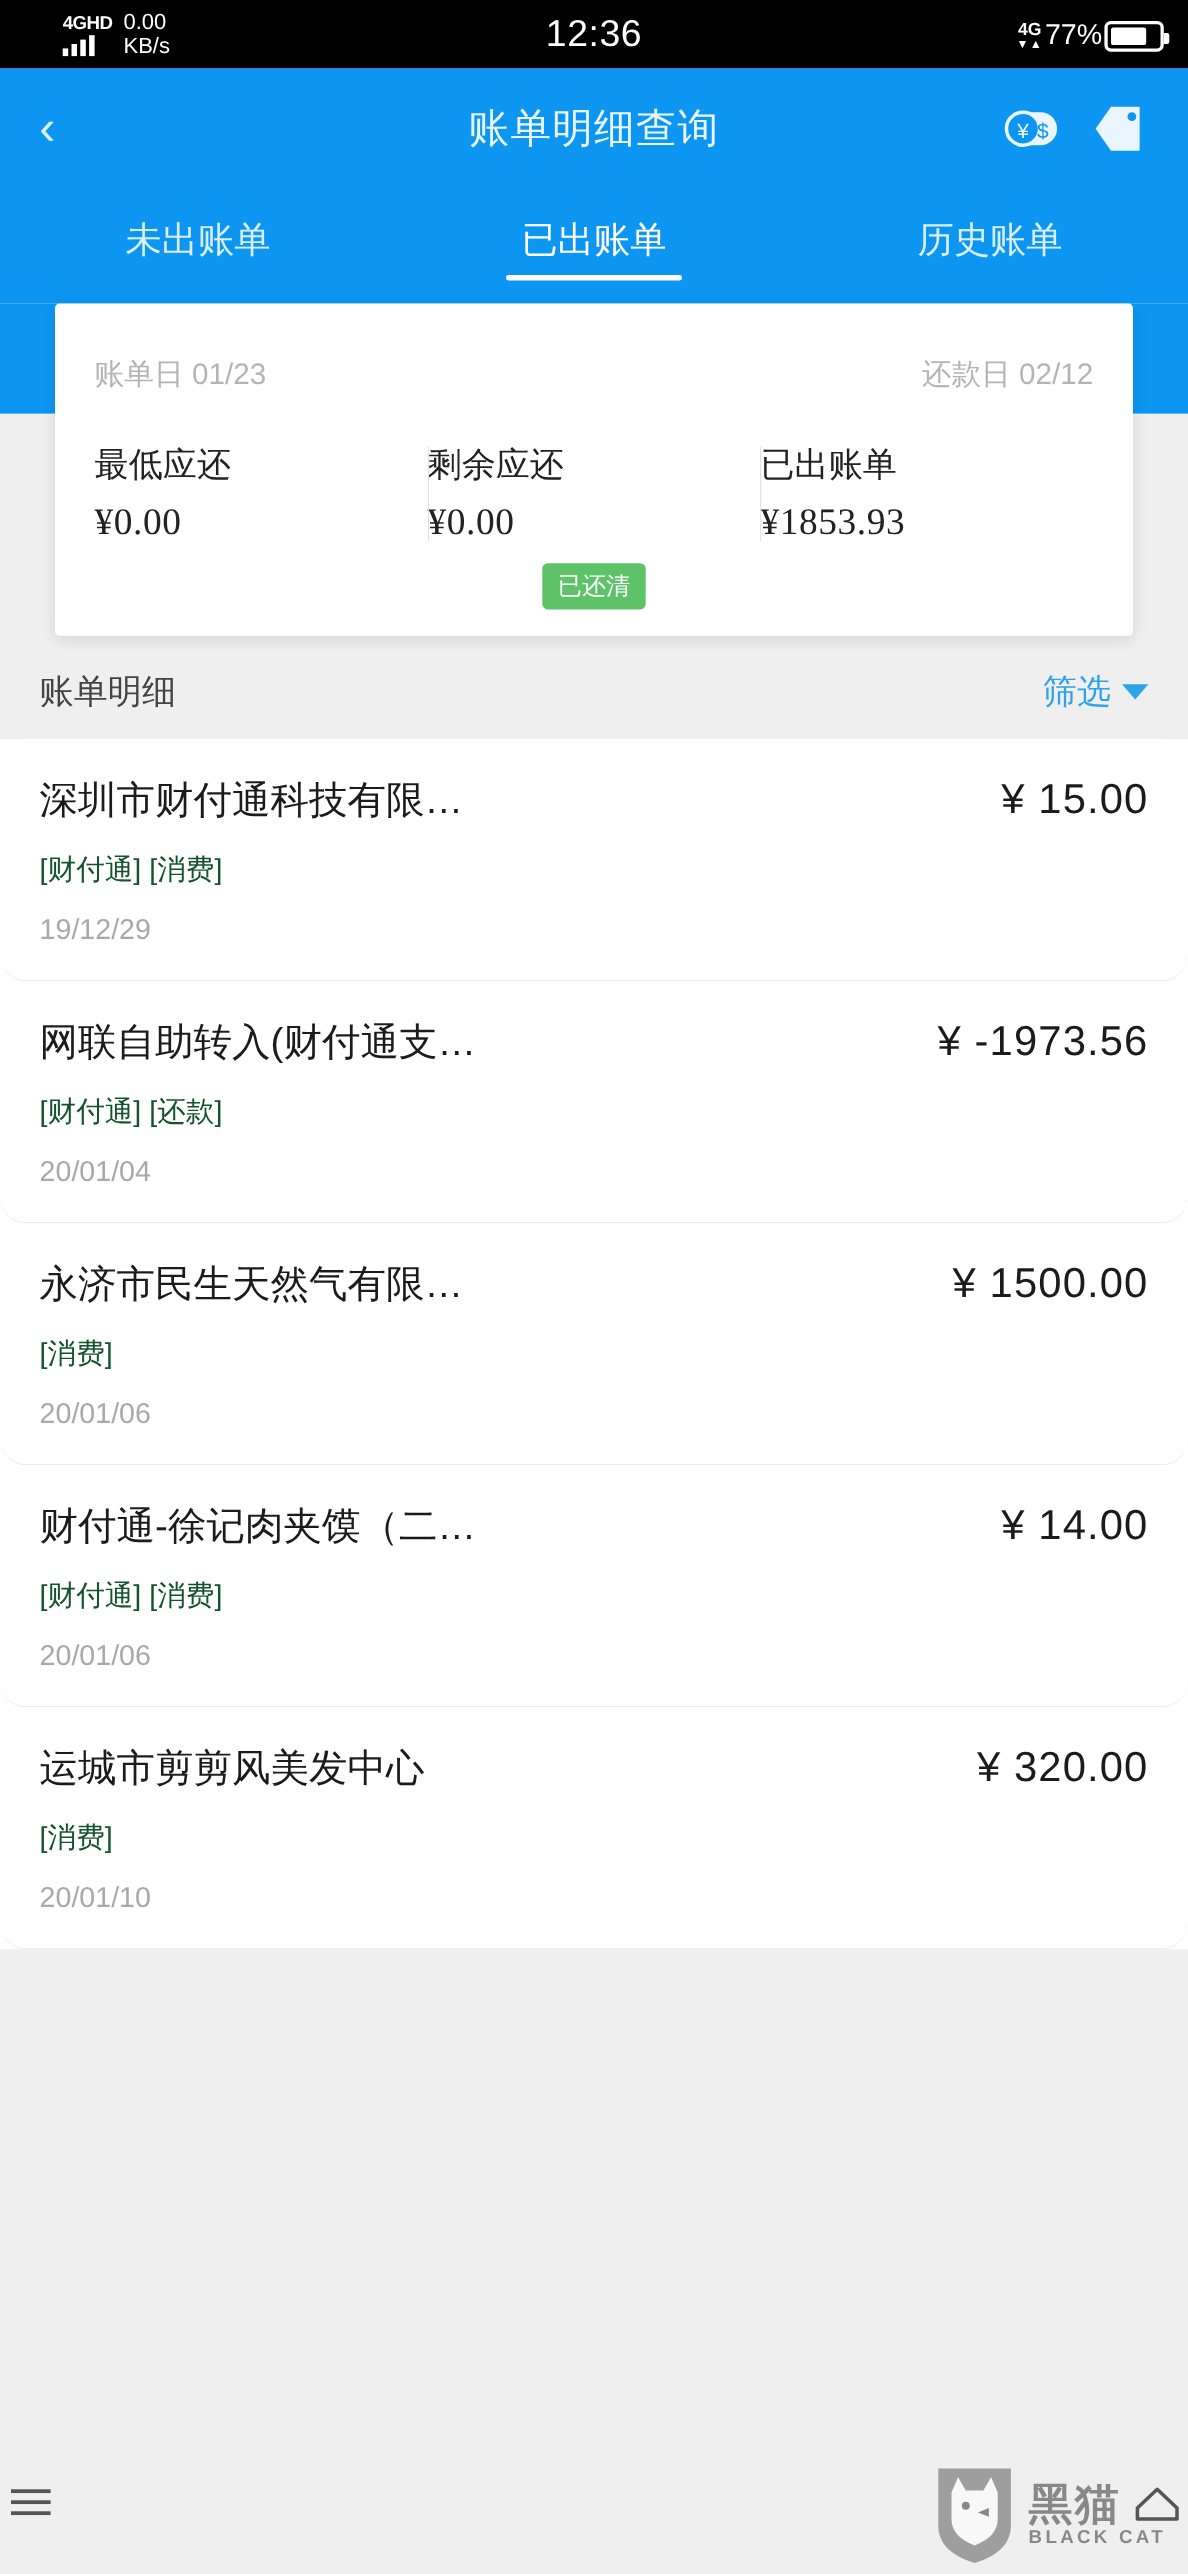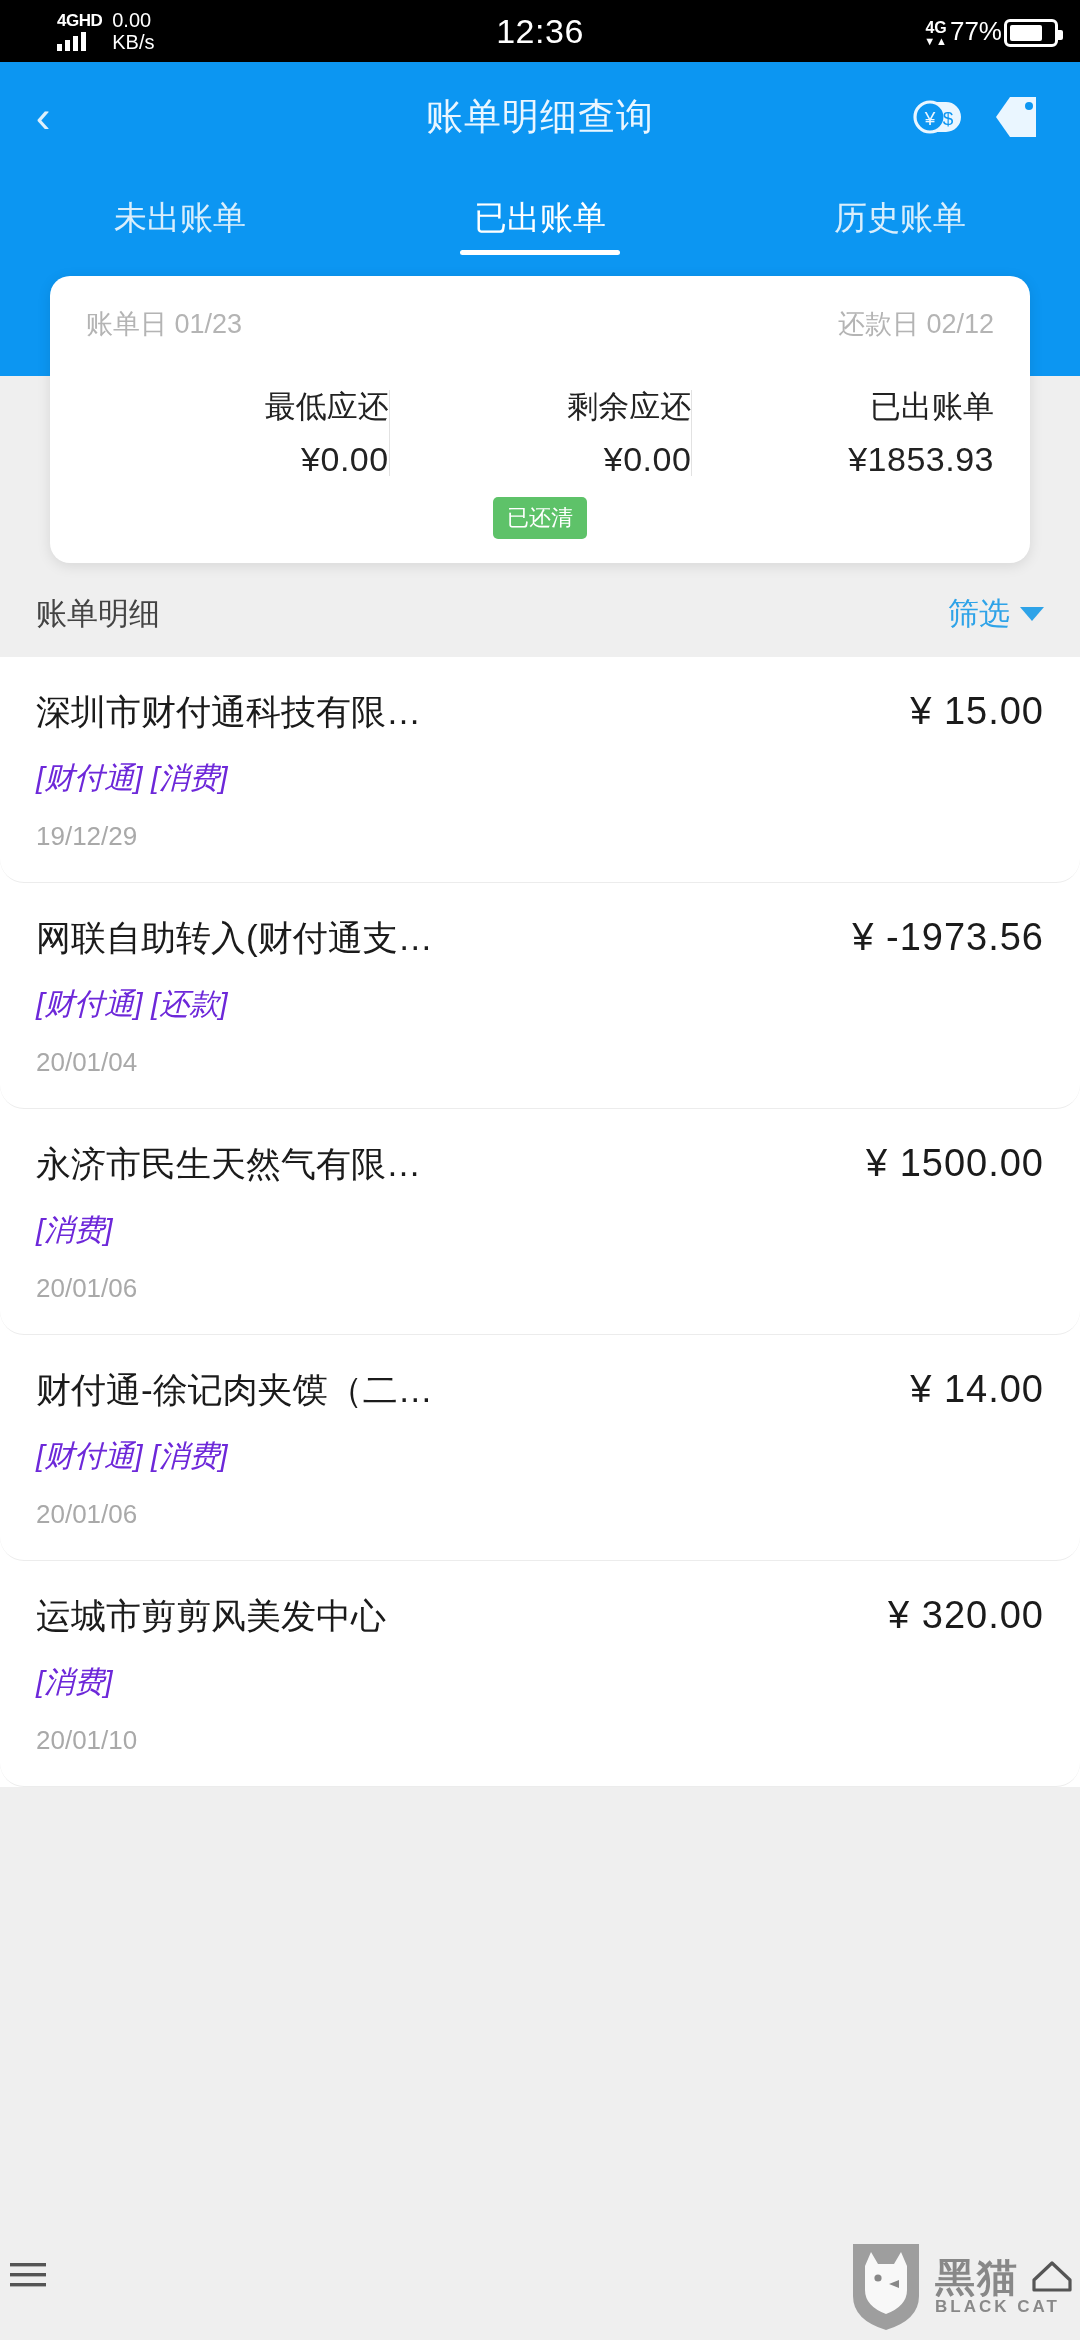--- a/index.html
+++ b/index.html
@@ -64,26 +64,26 @@
   .tab.active { color:#ffffff; }
   .tab.active::after {
     content:""; position:absolute; bottom:-14px; left:50%; transform:translateX(-50%);
     width:160px; height:5px; background:#ffffff; border-radius:3px;
   }
 
   
   .card-zone { position:relative; }
   .card-zone .blue-bg { position:absolute; top:0; left:0; right:0; height:100px; background:#0c96f2; }
   .card {
-    position:relative; margin:0 50px; background:#fff; border-radius:20px;
-    box-shadow:0 3px 14px rgba(0,0,0,0.10); padding:30px 36px 34px;
+    position:relative; margin:0 50px; background:#fff; border-radius:4px;
+    box-shadow:0 3px 14px rgba(0,0,0,0.10); padding:46px 36px 34px;
   }
   .card-dates { display:flex; justify-content:space-between; color:#b4b4b4; font-size:27px; }
   .card-cols { display:flex; margin-top:44px; }
-  .col { flex:1; text-align:right; position:relative; }
+  .col { flex:1; text-align:left; position:relative;font-family:Liberation Serif, serif; }
   .col + .col::before {
     content:""; position:absolute; left:0; top:4px; width:1px; height:86px; background:#e2e2e2;
   }
   .col-label { font-size:31px; color:#222; }
   .col-value { font-size:34px; color:#222; margin-top:12px; letter-spacing:0.5px; }
   .paid-badge {
     display:inline-block; margin-top:14px; background:#5ec269; color:#fff;
     font-size:22px; padding:6px 14px; border-radius:5px;
   }
   .badge-row { height:46px; text-align:center; margin-top:4px; }
@@ -101,21 +101,21 @@
   .tx-list { background:#fff; }
   .tx {
     padding:32px 36px 30px; border-bottom:1px solid #ececec; background:#fff;border-radius:24px;
   }
   .tx-top { display:flex; align-items:baseline; justify-content:space-between; }
   .tx-name {
     font-size:35px; color:#1b1b1b; white-space:nowrap; overflow:hidden;
     max-width:600px; text-overflow:ellipsis;
   }
   .tx-amt { font-size:38px; color:#1b1b1b; white-space:nowrap; letter-spacing:1px; }
-  .tx-tags { font-size:30px; color:#6d28d9; margin-top:22px;font-style:italic; }
+  .tx-tags { font-size:26px; color:#14532d; margin-top:22px; }
   .tx-date { font-size:26px; color:#a9a9a9; margin-top:22px; }
 
   
   .navbottom {
     position:absolute; bottom:0; left:0; right:0; height:126px;
     background:#efefef; display:flex; align-items:center; justify-content:space-between; gap:300px;
   }
   .nav-ico { width:56px; height:50px; }
   .watermark {
     position:absolute; right:20px; bottom:8px; display:flex; align-items:center; gap:10px;

